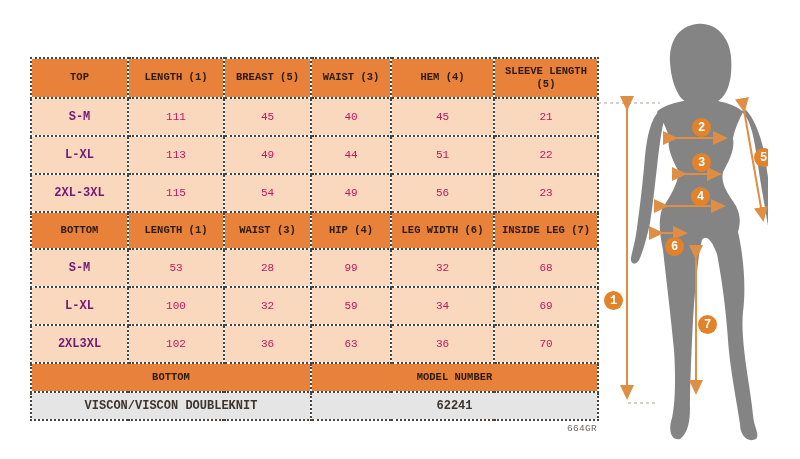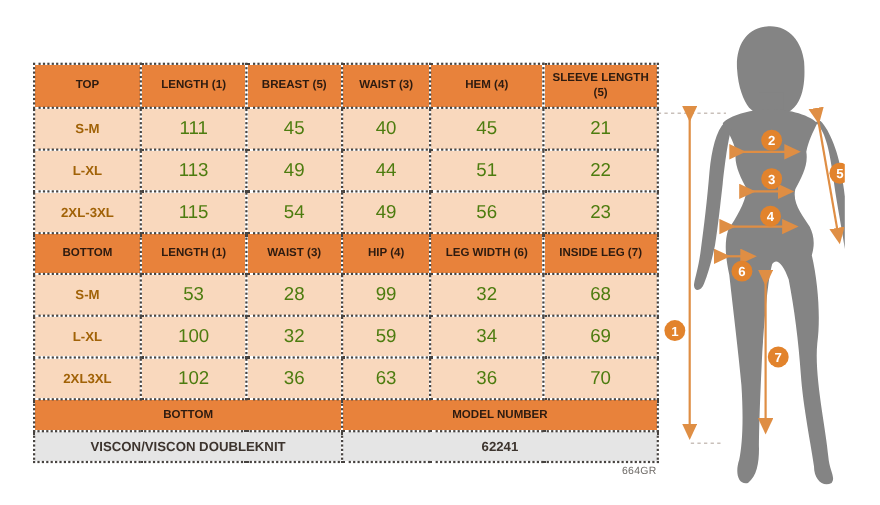--- a/index.html
+++ b/index.html
@@ -1,34 +1,34 @@
 <!DOCTYPE html>
 <html><head>
 <meta charset="utf-8">
 <style>
   html,body{margin:0;padding:0;background:#ffffff;}
   #stage{
     position:relative;width:768px;height:459px;background:#ffffff;overflow:hidden;
-    font-family:Liberation Sans, sans-serif;
+    font-family:Liberation Mono, monospace;
   }
   
   table.sizechart{
     position:absolute;left:30px;top:57px;width:567px;height:361px;
     border-collapse:collapse;table-layout:fixed;
   }
   table.sizechart td,table.sizechart th{
     border:2px dotted #474340;text-align:center;vertical-align:middle;
     padding:0 2px;overflow:hidden;
   }
   tr.hdr th{
     background:#E8823B;color:#2d1b10;font-weight:bold;font-size:10.5px;line-height:1.25;
   }
   tr.datarow td{background:#F9D8BD;}
-  td.sizecell{font-weight:bold;font-size:12px;color:#a16207;}
-  td.valcell{font-size:17px;color:#4d7c0f;}
+  td.sizecell{font-weight:bold;font-size:12px;color:#701a75;}
+  td.valcell{font-size:11px;color:#be185d;}
   tr.r-hdr{height:40px;} tr.r-data{height:38px;} tr.r-hdr2{height:37px;}
   tr.r-foot-h{height:29px;} tr.r-foot-v{height:28px;}
   tr.r-foot-v td{background:#e5e5e5;font-size:12px;color:#3d342e;font-weight:bold;}
   
   #figure-svg{position:absolute;left:590px;top:0;width:210px;height:459px;}
   .marker{
     position:absolute;width:19px;height:19px;border-radius:50%;
     background:#E2832C;color:#ffffff;font-weight:bold;font-size:12px;
     display:flex;align-items:center;justify-content:center;line-height:1;
   }

